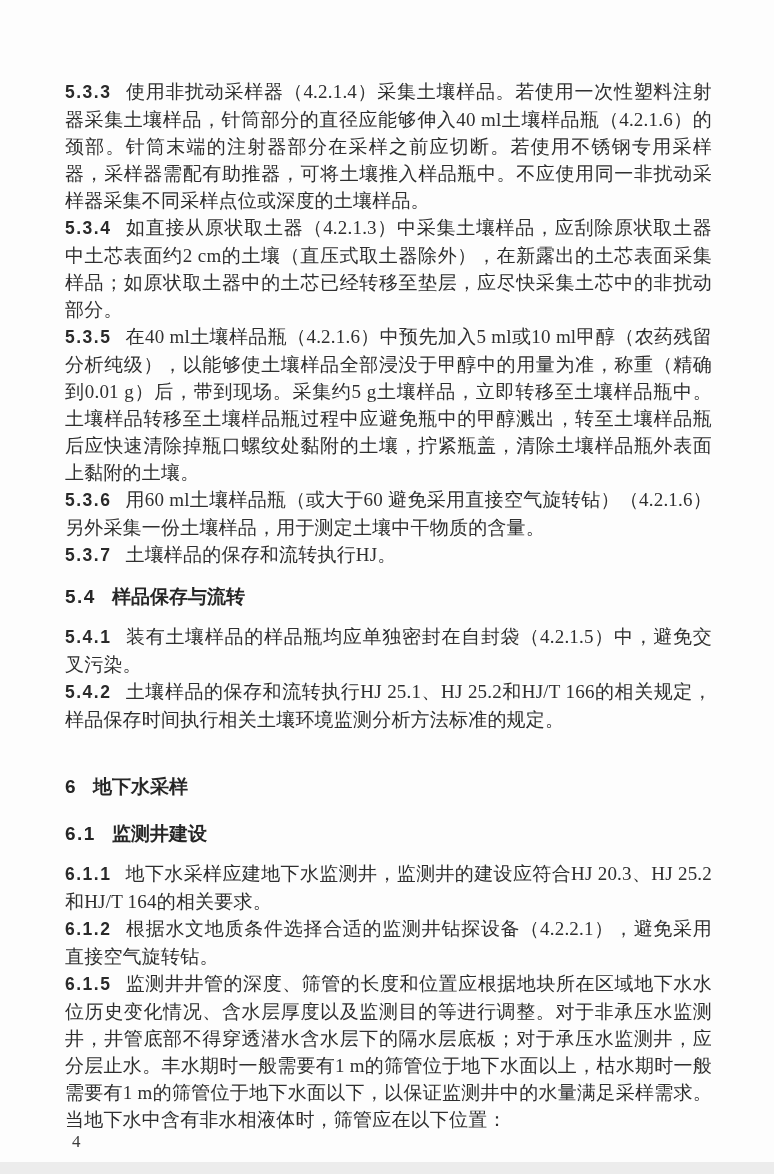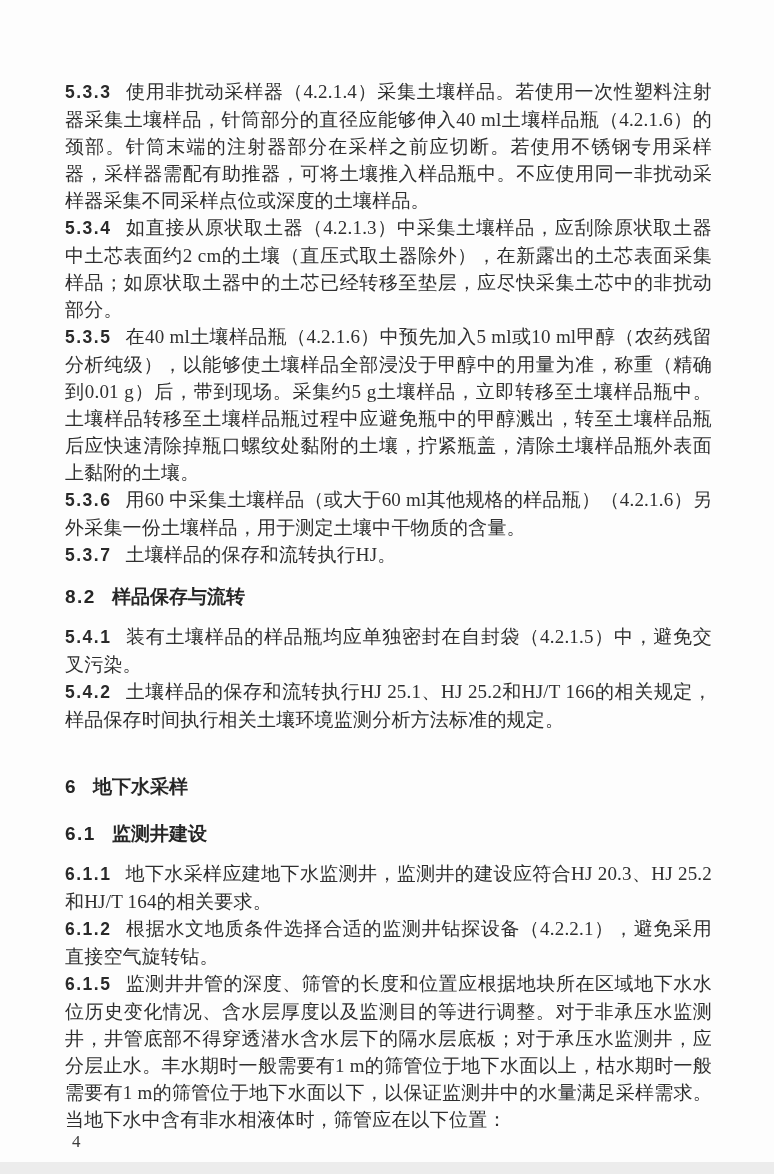--- a/index.html
+++ b/index.html
@@ -87,29 +87,29 @@
 
   <p class="clause">
     <span class="num">5.3.4</span><span class="txt">如直接从原状取土器（4.2.1.3）中采集土壤样品，应刮除原状取土器中土芯表面约2 cm的土壤（直压式取土器除外），在新露出的土芯表面采集样品；如原状取土器中的土芯已经转移至垫层，应尽快采集土芯中的非扰动部分。</span>
   </p>
 
   <p class="clause">
     <span class="num">5.3.5</span><span class="txt">在40 ml土壤样品瓶（4.2.1.6）中预先加入5 ml或10 ml甲醇（农药残留分析纯级），以能够使土壤样品全部浸没于甲醇中的用量为准，称重（精确到0.01 g）后，带到现场。采集约5 g土壤样品，立即转移至土壤样品瓶中。土壤样品转移至土壤样品瓶过程中应避免瓶中的甲醇溅出，转至土壤样品瓶后应快速清除掉瓶口螺纹处黏附的土壤，拧紧瓶盖，清除土壤样品瓶外表面上黏附的土壤。</span>
   </p>
 
   <p class="clause">
-    <span class="num">5.3.6</span><span class="txt">用60 中采集土壤样品（或大于60 ml其他规格的样品瓶）（4.2.1.6）另外采集一份土壤样品，用于测定土壤中干物质的含量。</span>
+    <span class="num">5.3.6</span><span class="txt">用60 ml土壤样品瓶（或大于60 避免采用直接空气旋转钻）（4.2.1.6）另外采集一份土壤样品，用于测定土壤中干物质的含量。</span>
   </p>
 
   <p class="clause">
     <span class="num">5.3.7</span><span class="txt">土壤样品的保存和流转执行HJ。</span>
   </p>
 
   <h3 class="heading-l2">
-    <span class="num">8.2</span><span>样品保存与流转</span>
+    <span class="num">5.4</span><span>样品保存与流转</span>
   </h3>
 
   <p class="clause">
     <span class="num">5.4.1</span><span class="txt">装有土壤样品的样品瓶均应单独密封在自封袋（4.2.1.5）中，避免交叉污染。</span>
   </p>
 
   <p class="clause">
     <span class="num">5.4.2</span><span class="txt">土壤样品的保存和流转执行HJ 25.1、HJ 25.2和HJ/T 166的相关规定，样品保存时间执行相关土壤环境监测分析方法标准的规定。</span>
   </p>
 

